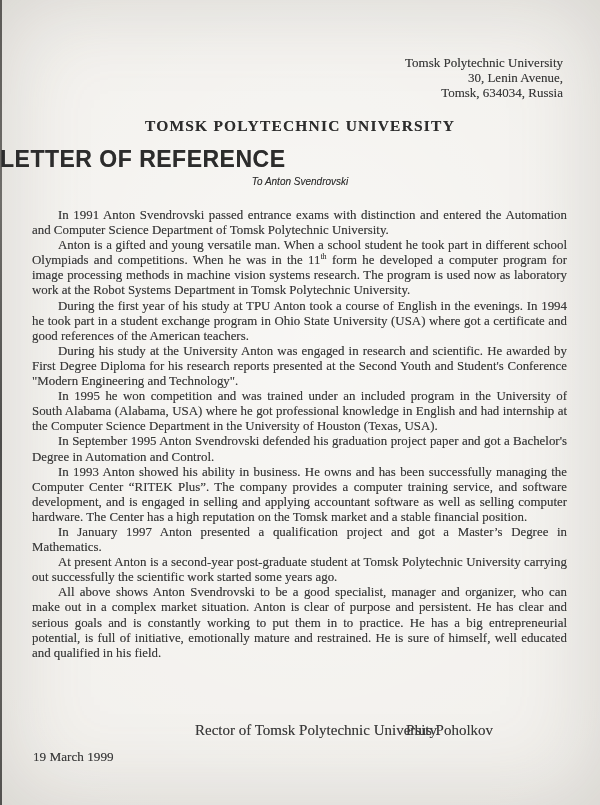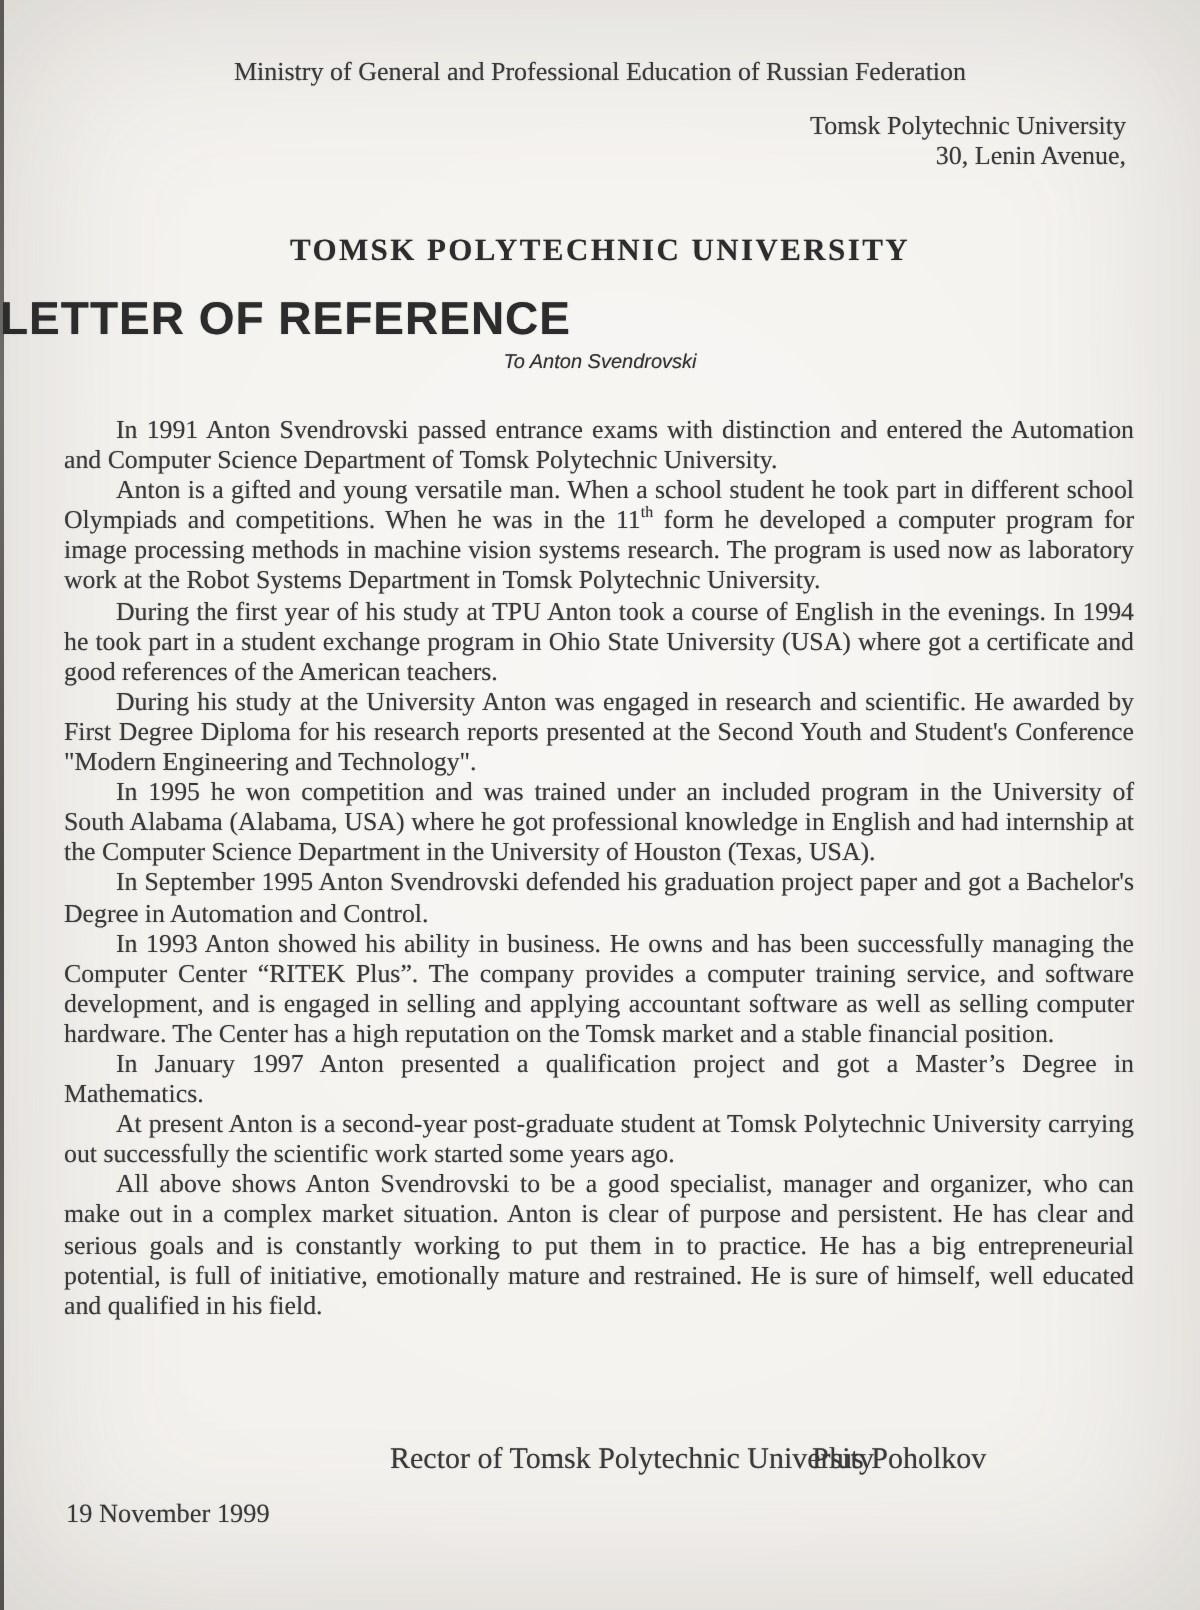--- a/index.html
+++ b/index.html
@@ -62,25 +62,25 @@
   .date{
     position:absolute;top:749px;left:33px;font-size:13.2px;
   }
 </style>
 </head>
 <body>
 
 <div class="page">
   <div class="scan-edge-left"></div>
 
-  <div class="ministry">Ministry of General and Professional Education of Russian Federation</div>
 
   <div class="address">
     <div>Tomsk Polytechnic University</div>
     <div>30, Lenin Avenue,</div>
+    <div>Tomsk, 634034, Russia</div>
   </div>
 
   <div class="h-univ">TOMSK POLYTECHNIC UNIVERSITY</div>
 
   <div class="h-letter">LETTER OF REFERENCE</div>
 
   <div class="h-sub">To Anton Svendrovski</div>
 
   <div class="body-text">
       <p>In 1991 Anton Svendrovski passed entrance exams with distinction and entered the Automation and Computer Science Department of Tomsk Polytechnic University.</p>
@@ -93,14 +93,14 @@
       <p>In January 1997 Anton presented a qualification project and got a Master’s Degree in Mathematics.</p>
       <p>At present Anton is a second-year post-graduate student at Tomsk Polytechnic University carrying out successfully the scientific work started some years ago.</p>
       <p>All above shows Anton Svendrovski to be a good specialist, manager and organizer, who can make out in a complex market situation. Anton is clear of purpose and persistent. He has clear and serious goals and is constantly working to put them in to practice. He has a big entrepreneurial potential, is full of initiative, emotionally mature and restrained. He is sure of himself, well educated and qualified in his field.</p>
     </div>
 
   <div class="signature">
     <span class="sig-role">Rector of Tomsk Polytechnic University</span>
     <span class="sig-name">Plus Poholkov</span>
   </div>
 
-  <div class="date">19 November 1999</div>
+  <div class="date">19 March 1999</div>
 </div>
 
 </body></html>

